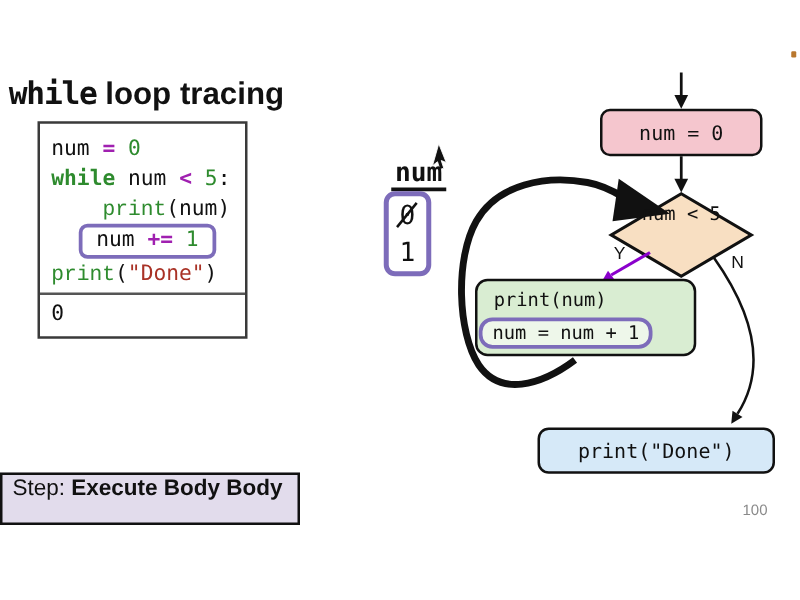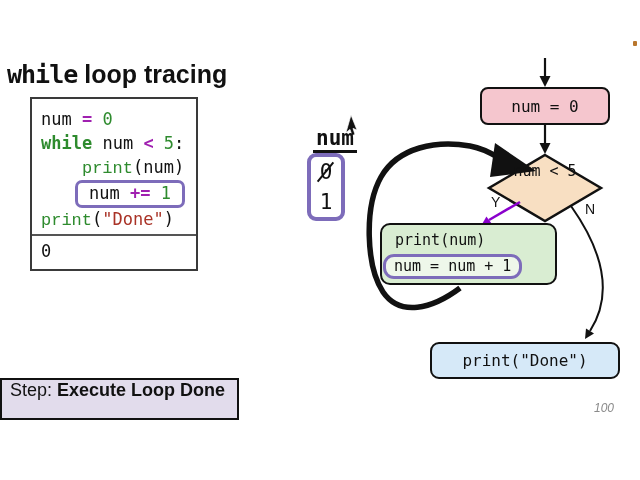--- a/index.html
+++ b/index.html
@@ -11,21 +11,21 @@
   
   .title{position:absolute;left:7px;top:60px;font-size:25px;font-weight:bold;z-index:3;white-space:pre;}
   .title .tmono{font-family:"DejaVu Sans Mono",monospace;letter-spacing:-1px;}
 
   
   .code-panel{position:absolute;left:30px;top:97px;width:168px;height:174px;box-sizing:border-box;
               border:2px solid #3a3a3a;background:#fff;z-index:3;
               font-family:"DejaVu Sans Mono",monospace;font-size:17px;padding-top:8px;}
   .cl{height:24px;line-height:24px;padding-left:9px;white-space:pre;}
   .cl span{white-space:pre;}
-  .cl.hl-row{height:28px;line-height:28px;padding-left:12px;}
+  .cl.hl-row{height:28px;line-height:28px;padding-left:0;}
   .kw{color:#2e8b2e;font-weight:bold;}
   .fn{color:#2e8b2e;font-family:Liberation Mono, monospace;}
   .num{color:#2e8b2e;}
   .op{color:#a020b0;font-weight:bold;}
   .str{color:#a93226;}
   .hl-box{display:inline-block;margin-left:31px;border:3px solid #7d6cba;border-radius:7px;
           background:#fff;padding:0 11px;height:22px;line-height:21px;vertical-align:middle;}
   .code-sep{border-top:2px solid #555;margin-top:3px;}
   .code-out{height:28px;line-height:30px;padding-left:9px;}
 
@@ -57,21 +57,21 @@
   .lbl-n{left:585px;top:201px;}
 
   svg.flow{position:absolute;left:0;top:0;z-index:1;}
 
   
   .step-badge{position:absolute;left:0;top:378px;height:42px;box-sizing:border-box;z-index:3;
               background:#e2dcec;border:2.5px solid #111;display:flex;align-items:flex-start;
               padding:0 12px 0 8px;font-size:18px;white-space:pre;}
   .step-badge b{white-space:pre;}
 
-  .page-num{position:absolute;left:594px;top:401px;font-size:12px;color:#8a8a8a;z-index:3;font-style:italic;}
+  .page-num{position:absolute;left:594px;top:401px;font-size:12px;color:#8a8a8a;z-index:3;}
 </style>
 </head>
 <body>
 
 <div class="stage">
   <div class="content-bg"></div>
   <div class="rec-dot"></div>
 
   <div class="title"><span class="tmono">while</span><span> loop tracing</span></div>
 
@@ -116,16 +116,16 @@
   <div class="fc-box fc-init">num = 0</div>
   <div class="fc-cond-label">num &lt; 5</div>
   <div class="edge-label lbl-y">Y</div>
   <div class="edge-label lbl-n">N</div>
   <div class="fc-box fc-body">
     <div class="b-line1">print(num)</div>
     <div class="fc-hl">num = num + 1</div>
   </div>
   <div class="fc-box fc-done">print("Done")</div>
 
-  <div class="step-badge"><span>Step: </span><b>Execute Loop Done</b></div>
+  <div class="step-badge"><span>Step: </span><b>Execute Body Body</b></div>
 
   <div class="page-num">100</div>
 </div>
 
 </body></html>

